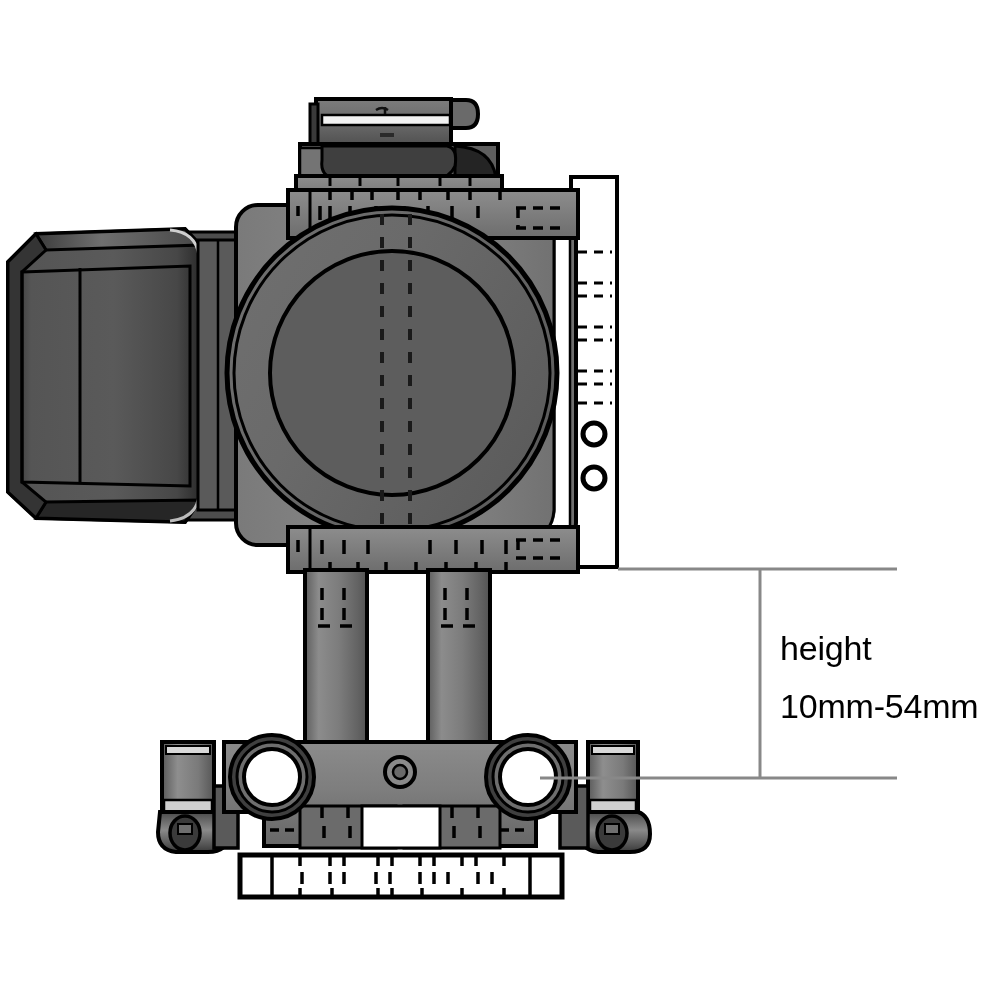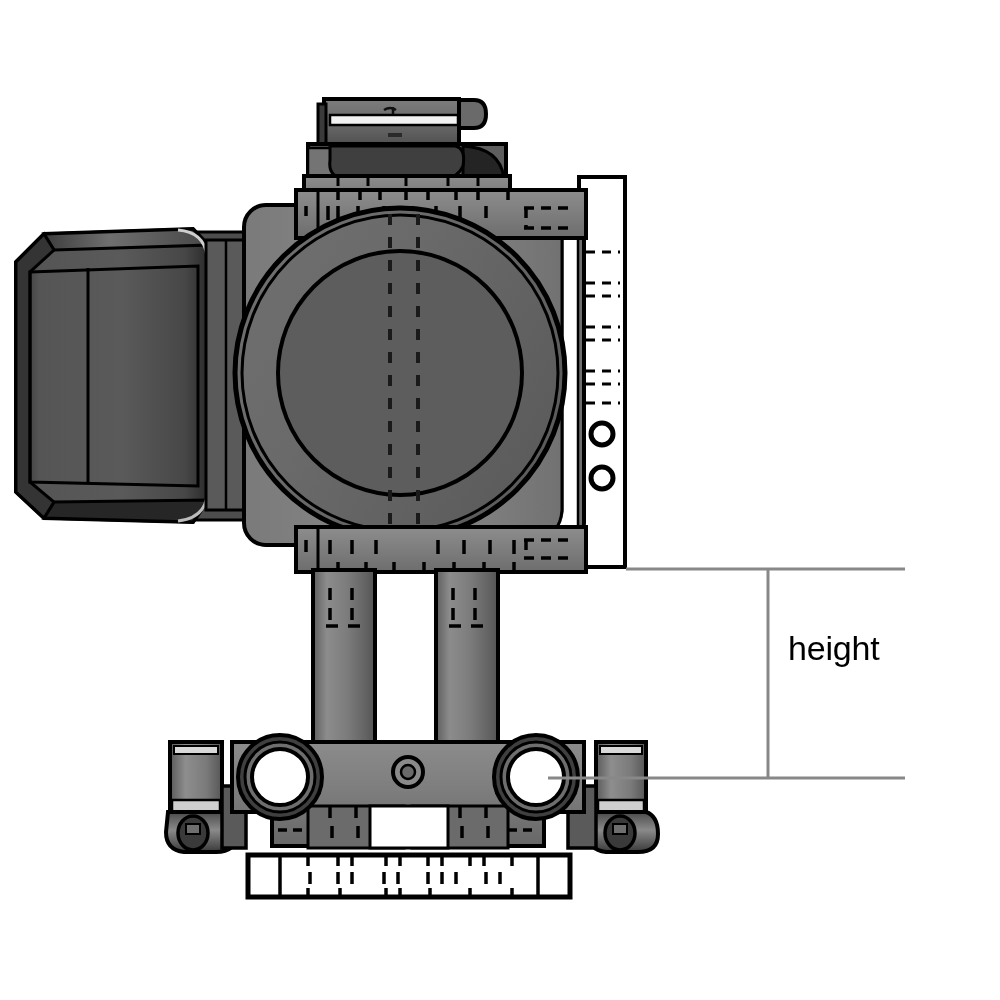--- a/index.html
+++ b/index.html
@@ -12,21 +12,20 @@
     width: 1000px;
     height: 1000px;
     font-family: "Liberation Sans", sans-serif;
     overflow: hidden;
   }
   #stage {
     position: relative;
     width: 820px;
     height: 1000px;
     background: #ffffff;
-    margin-left: 8px;
   }
   #diagram-svg {
     display: block;
     width: 1000px;
     height: 1000px;
   }
   .dim-label {
     position: absolute;
     left: 780px;
     font-family: "Liberation Sans", sans-serif;
@@ -380,14 +379,15 @@
 
       <line x1="618" y1="569" x2="897" y2="569" stroke="#888888" stroke-width="3"></line>
 
       <line x1="540" y1="778" x2="897" y2="778" stroke="#888888" stroke-width="3"></line>
 
       <line x1="760" y1="569" x2="760" y2="778" stroke="#888888" stroke-width="3"></line>
     </g>
   </svg>
 
   <div class="dim-label" id="dim-label-height">height</div>
+  <div class="dim-label" id="dim-label-range">10mm-54mm</div>
 
 </div>
 
 </body></html>

